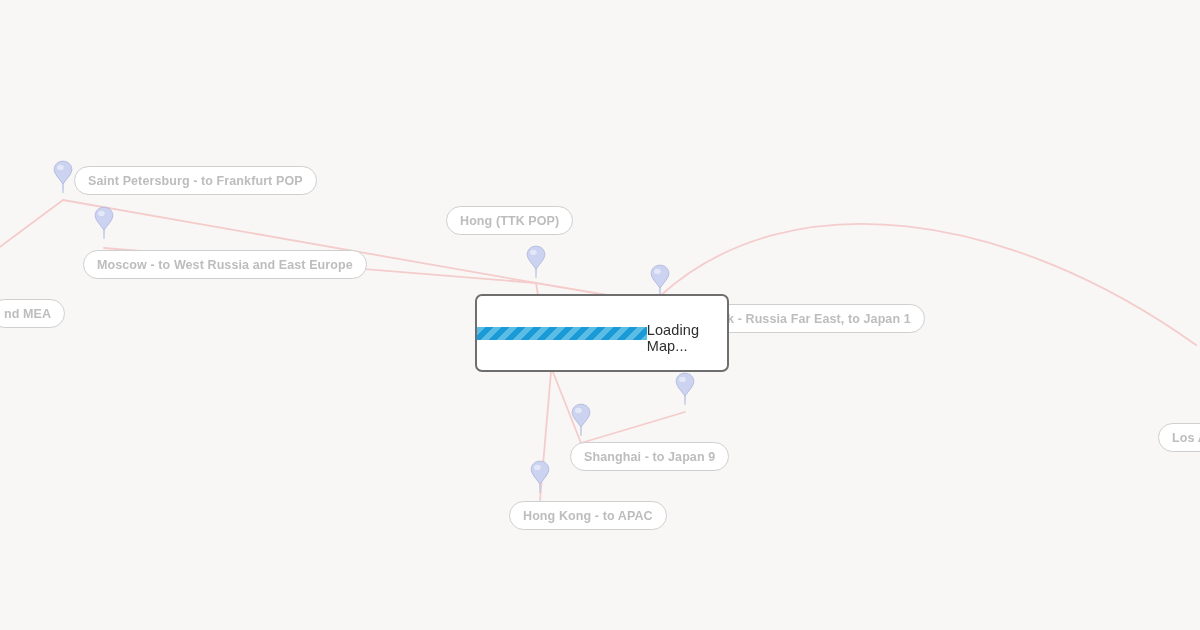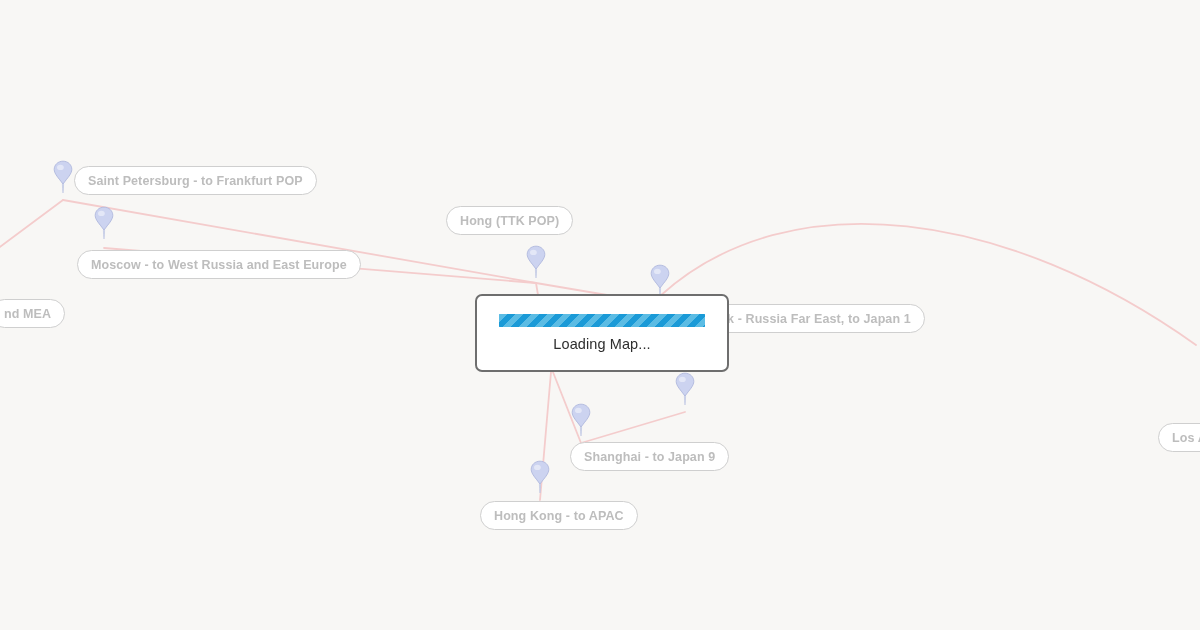--- a/index.html
+++ b/index.html
@@ -67,21 +67,21 @@
     position: absolute;
     left: 475px;
     top: 294px;
     width: 254px;
     height: 78px;
     box-sizing: border-box;
     background: #ffffff;
     border: 2px solid #6e6e6e;
     border-radius: 7px;
     display: flex;
-    flex-direction: column;
+    flex-direction: row;
     align-items: center;
     justify-content: center;
     z-index: 50;
   }
   #progress-track {
     width: 206px;
     height: 13px;
     border-radius: 1px;
     background: #5bbce4;
     overflow: hidden;
@@ -171,25 +171,25 @@
         <svg width="22" height="34" viewBox="0 0 22 34">
           <path d="M11 16 C 10.2 22, 10.2 27, 11 33 C 11.8 27, 11.8 22, 11 16 Z" fill="#c8cfe8" stroke="#bcc4e2" stroke-width="0.6"></path>
           <path d="M11 1.2 C 5.8 1.2, 2.2 5.0, 2.2 9.4 C 2.2 13.8, 6.6 18.0, 11 24.0 C 15.4 18.0, 19.8 13.8, 19.8 9.4 C 19.8 5.0, 16.2 1.2, 11 1.2 Z" fill="#ccd3f0" stroke="#b5bde0" stroke-width="1"></path>
           <ellipse cx="8.4" cy="7.4" rx="3.4" ry="2.6" fill="#ffffff" opacity="0.45"></ellipse>
         </svg>
       </div>
     </div>
 
   <div id="labels-layer">
       <div class="map-label" style="left: 74px; top: 166px;">Saint Petersburg - to Frankfurt POP</div>
-      <div class="map-label" style="left: 77px; top: 250px;">Moscow - to West Russia and East Europe</div>
+      <div class="map-label" style="left: 83px; top: 250px;">Moscow - to West Russia and East Europe</div>
       <div class="map-label" style="left: 446px; top: 206px;">Hong (TTK POP)</div>
       <div class="map-label" style="left: 706px; top: 304px;">sk - Russia Far East, to Japan 1</div>
       <div class="map-label" style="left: 570px; top: 442px;">Shanghai - to Japan 9</div>
-      <div class="map-label" style="left: 480px; top: 501px;">Hong Kong - to APAC</div>
+      <div class="map-label" style="left: 509px; top: 501px;">Hong Kong - to APAC</div>
       <div class="map-label" style="left: -10px; top: 299px;">nd MEA</div>
       <div class="map-label" style="left: 1158px; top: 423px;">Los A</div>
     </div>
 
   <div id="loading-dialog">
     <div id="progress-track">
       <div id="progress-fill" style="width: 100%;"></div>
     </div>
     <div id="loading-text">Loading Map...</div>
   </div>

